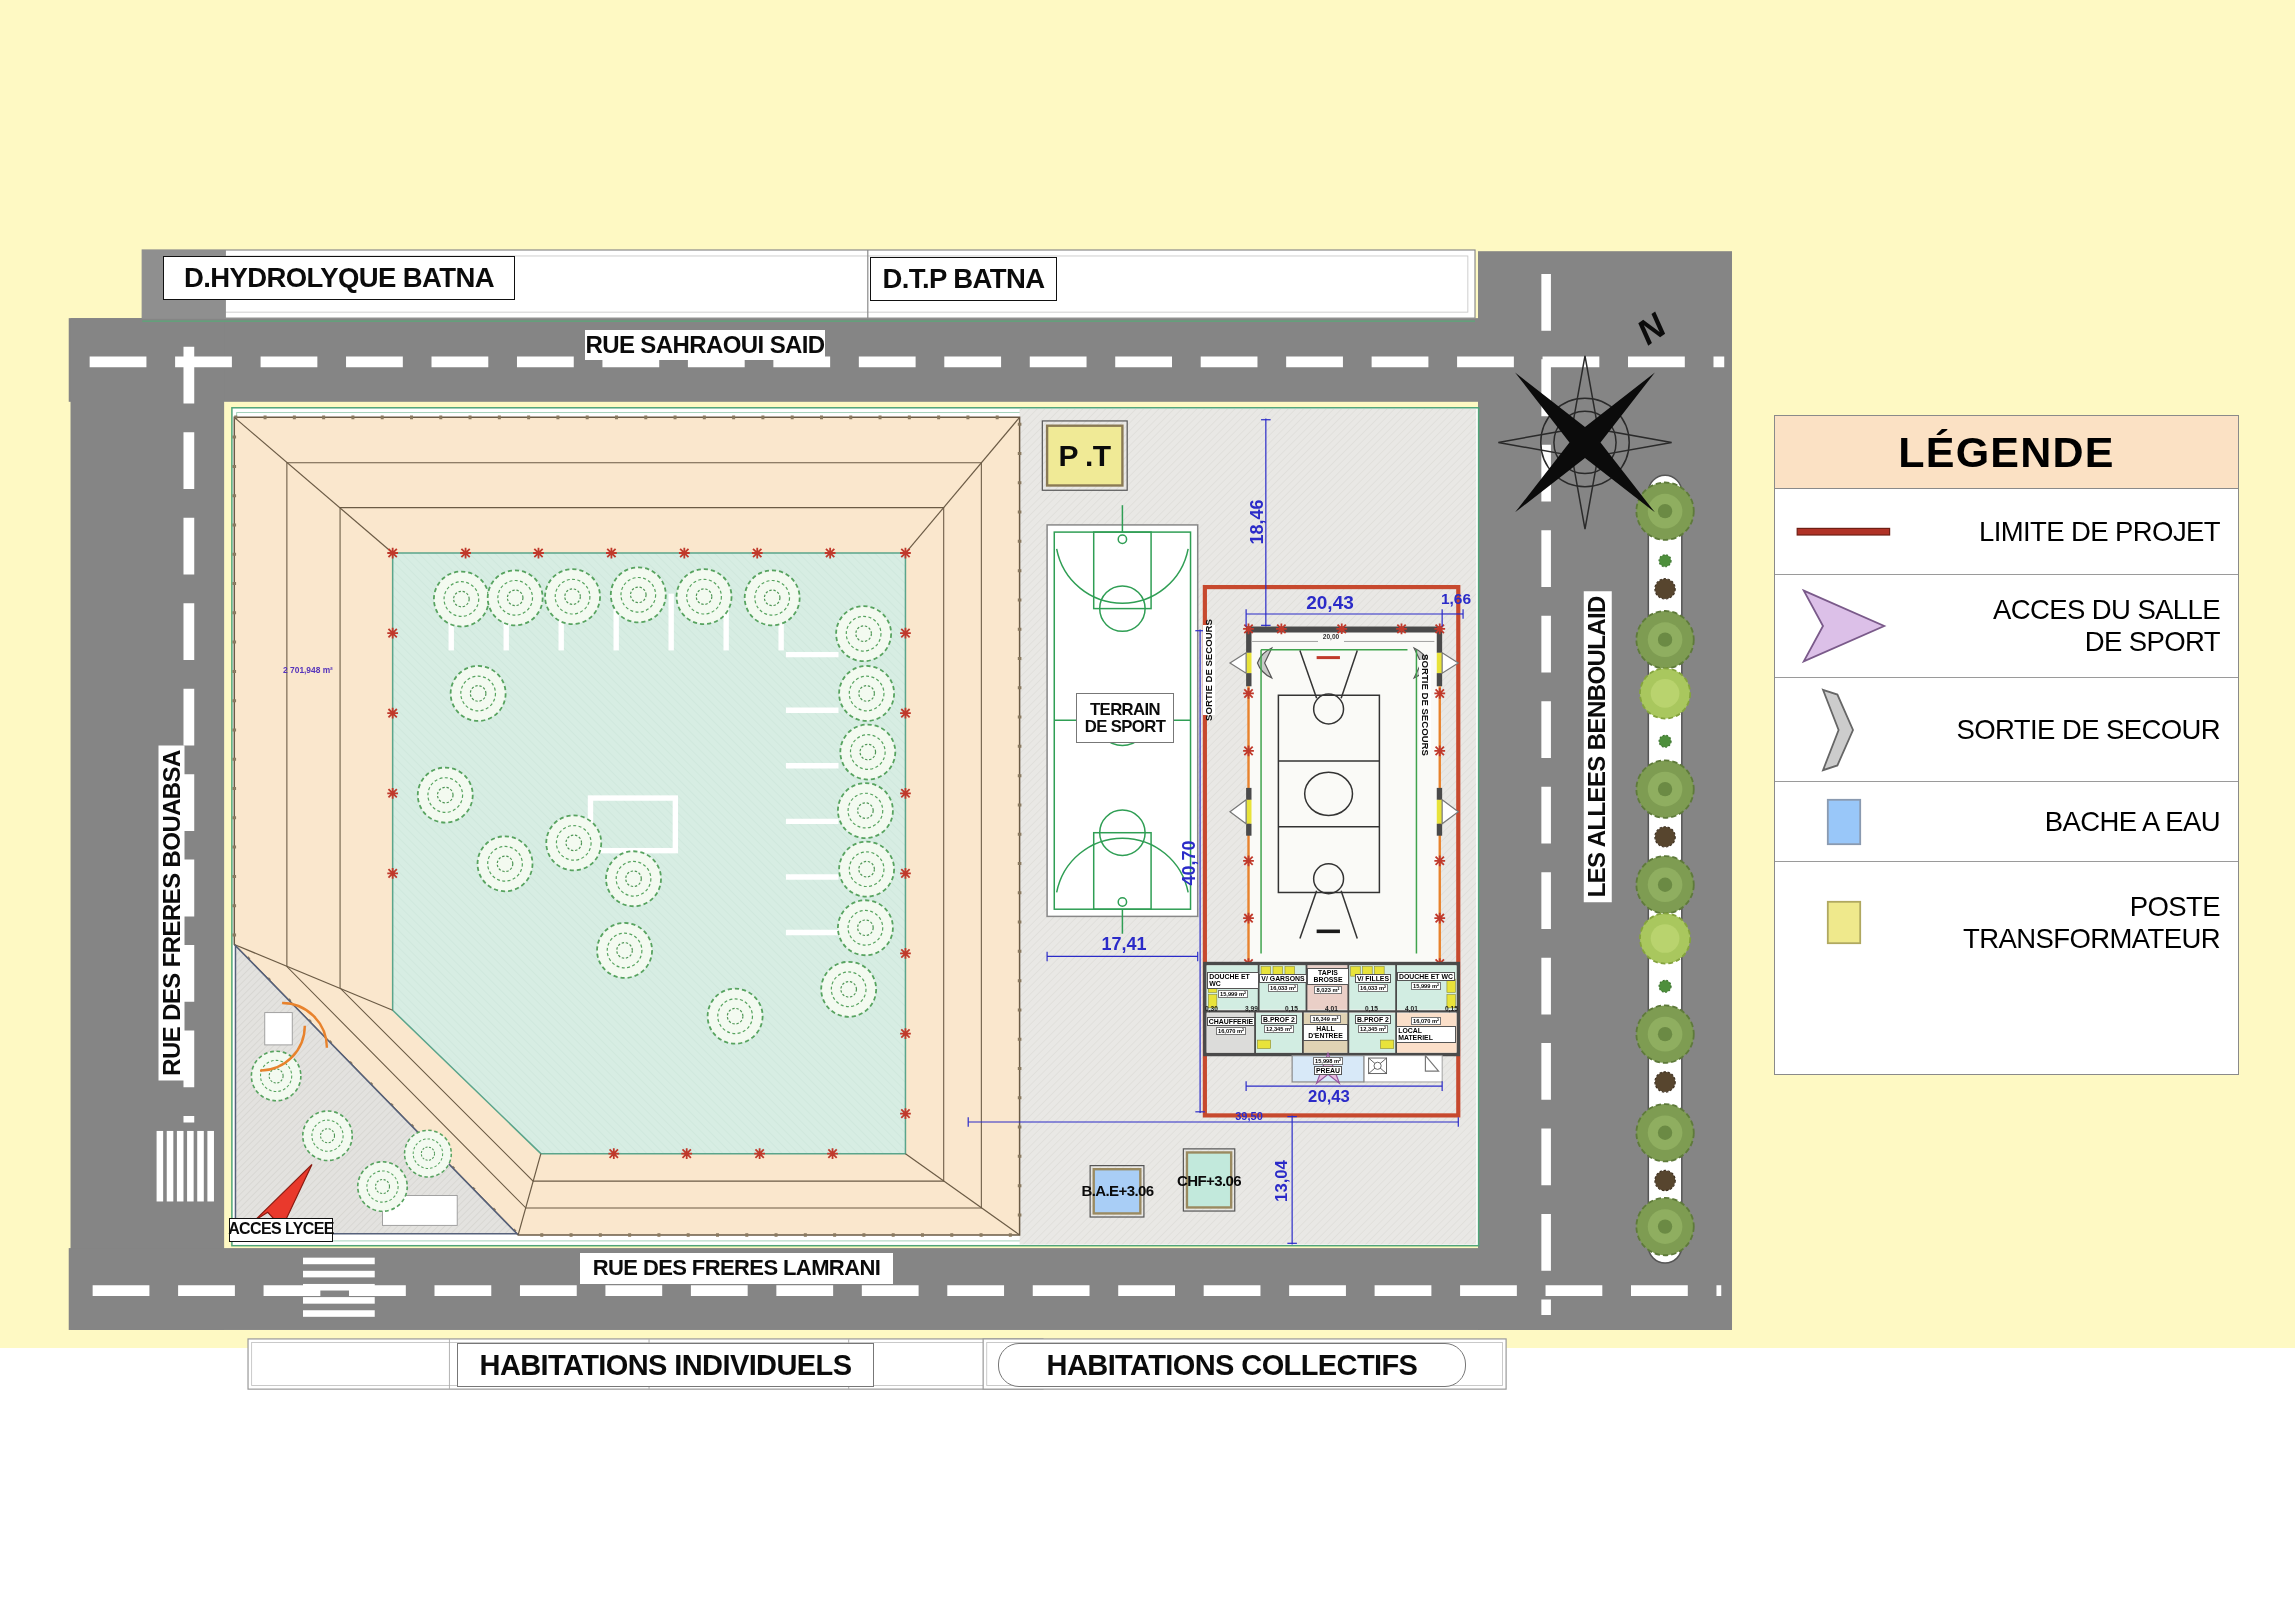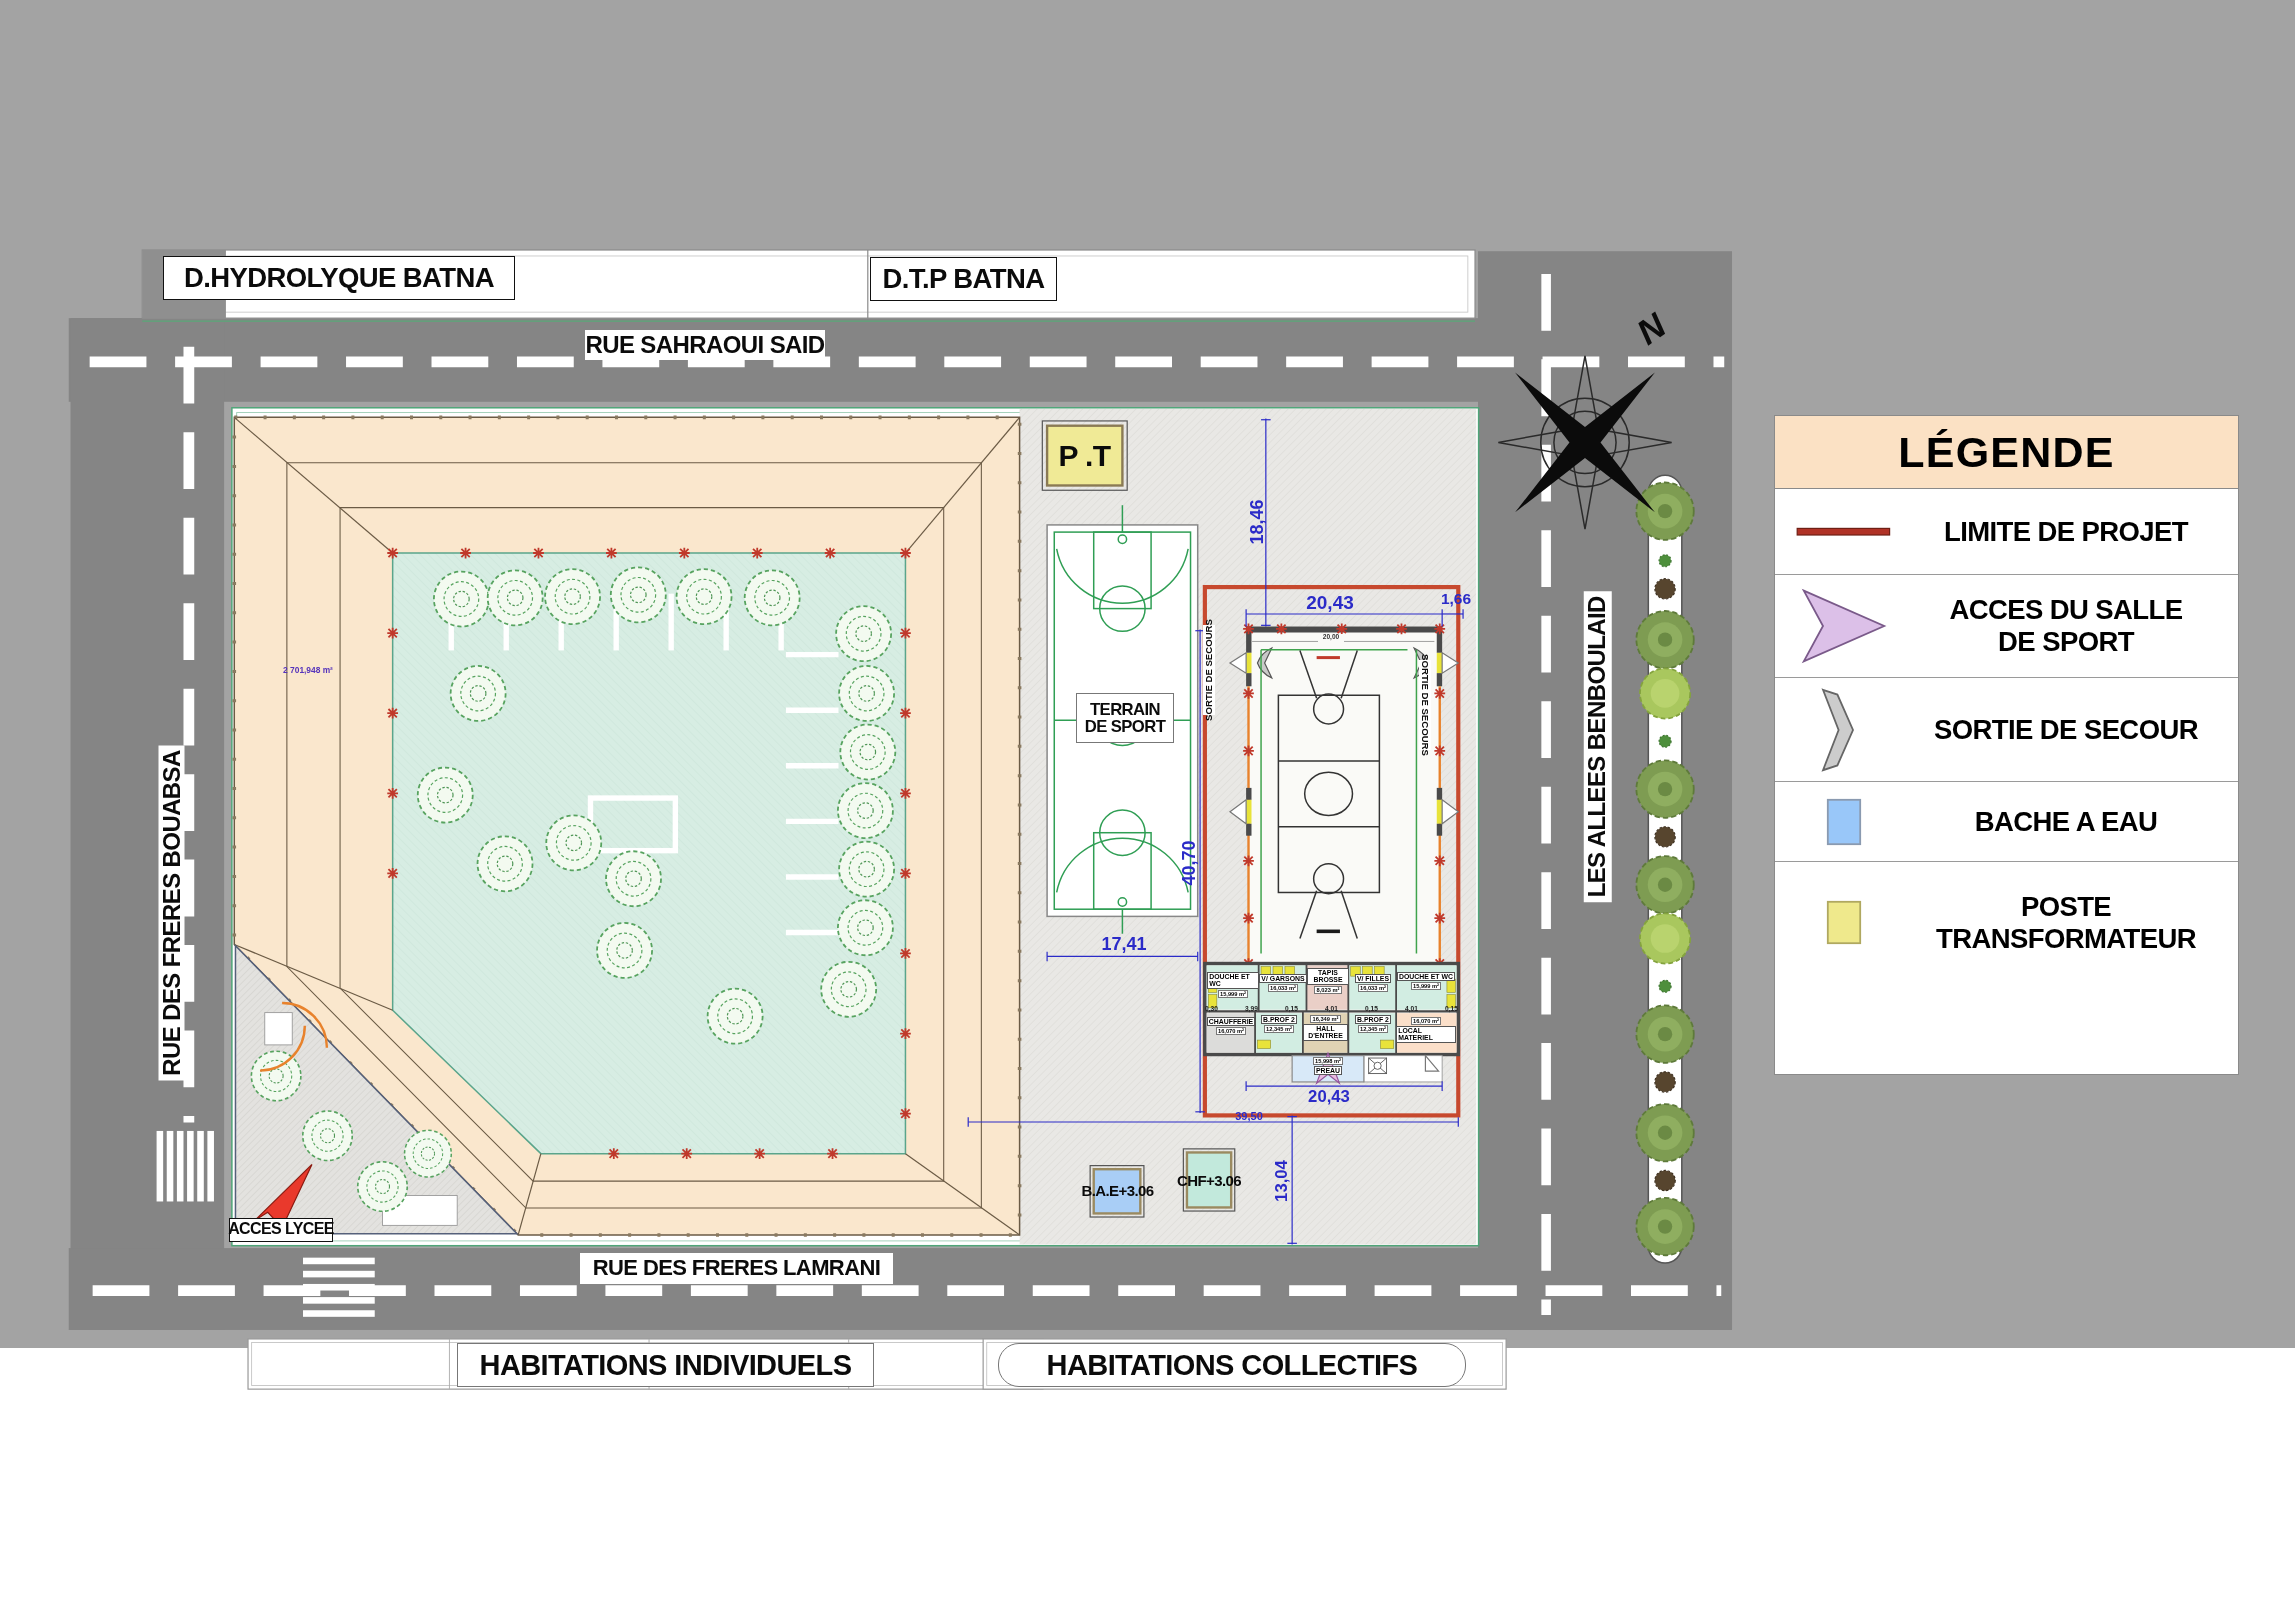--- a/index.html
+++ b/index.html
@@ -1,17 +1,17 @@
 <!DOCTYPE html>
 <html style="font-size:9.6px"><head>
 <meta charset="utf-8">
 <style>
   html,body{margin:0;padding:0;background:#fff;}
   body{width:2295px;height:1623px;overflow:hidden;font-family:"Liberation Sans",sans-serif;}
-  #canvas{position:relative;width:2295px;height:1348px;background:#a3a3a3;}
+  #canvas{position:relative;width:2295px;height:1348px;background:#fef9c3;}
   #linework{position:absolute;left:0;top:0;}
   .lbl{position:absolute;display:flex;align-items:center;justify-content:center;
        font-family:"Liberation Sans",sans-serif;font-weight:bold;color:#0b0b0b;
        text-align:center;letter-spacing:-0.6px;line-height:1.04;white-space:nowrap;}
   .boxed{background:#fff;border:1.8px solid #111;}
   .boxed-thin{background:#fff;border:1.2px solid #777;}
   .whitebg{background:#fff;}
   .vert{transform:rotate(-90deg);transform-origin:center center;}
   .vert-cw{transform:rotate(90deg);transform-origin:center center;}
   .dim{color:#2b2bc8;font-weight:bold;letter-spacing:0;}
@@ -22,22 +22,22 @@
   .tiny-room .ra{font-size:5.7px;font-weight:bold;background:#fff;border:0.6px solid #777;
        padding:0 1.2px;letter-spacing:0;line-height:1.05;}
   #legend{position:absolute;left:1774px;top:415px;width:463px;height:658px;
        border:1.2px solid #8a8a8a;background:#fff;display:flex;flex-direction:column;}
   #legend .hdr{height:72px;background:#fbe1c4;border-bottom:1.2px solid #8a8a8a;
        display:flex;align-items:center;justify-content:center;font-size:43px;font-weight:bold;
        letter-spacing:1.2px;}
   #legend .row{display:flex;align-items:center;border-bottom:1.2px solid #9a9a9a;}
   #legend .row:last-child{border-bottom:none;}
   #legend .ic{width:137px;display:flex;align-items:center;justify-content:center;flex:none;}
-  #legend .tx{flex:1;display:flex;flex-direction:column;align-items:center;justify-content:center;
-       font-size:27.5px;font-weight:bold;letter-spacing:-0.6px;line-height:1.15;padding-right:18px;}
+  #legend .tx{flex:1;display:flex;flex-direction:column;align-items:flex-end;justify-content:center;
+       font-size:27.5px;font-weight:normal;letter-spacing:-0.6px;line-height:1.15;padding-right:18px;}
 </style>
 </head>
 <body>
 
 <div id="canvas">
 
 <svg id="linework" width="2295" height="1623" viewBox="0 0 3840 2715">
   <defs>
     <pattern id="hatch" width="9" height="9" patternTransform="rotate(45)" patternUnits="userSpaceOnUse">
       <rect width="9" height="9" fill="#E9E8E5"></rect>

